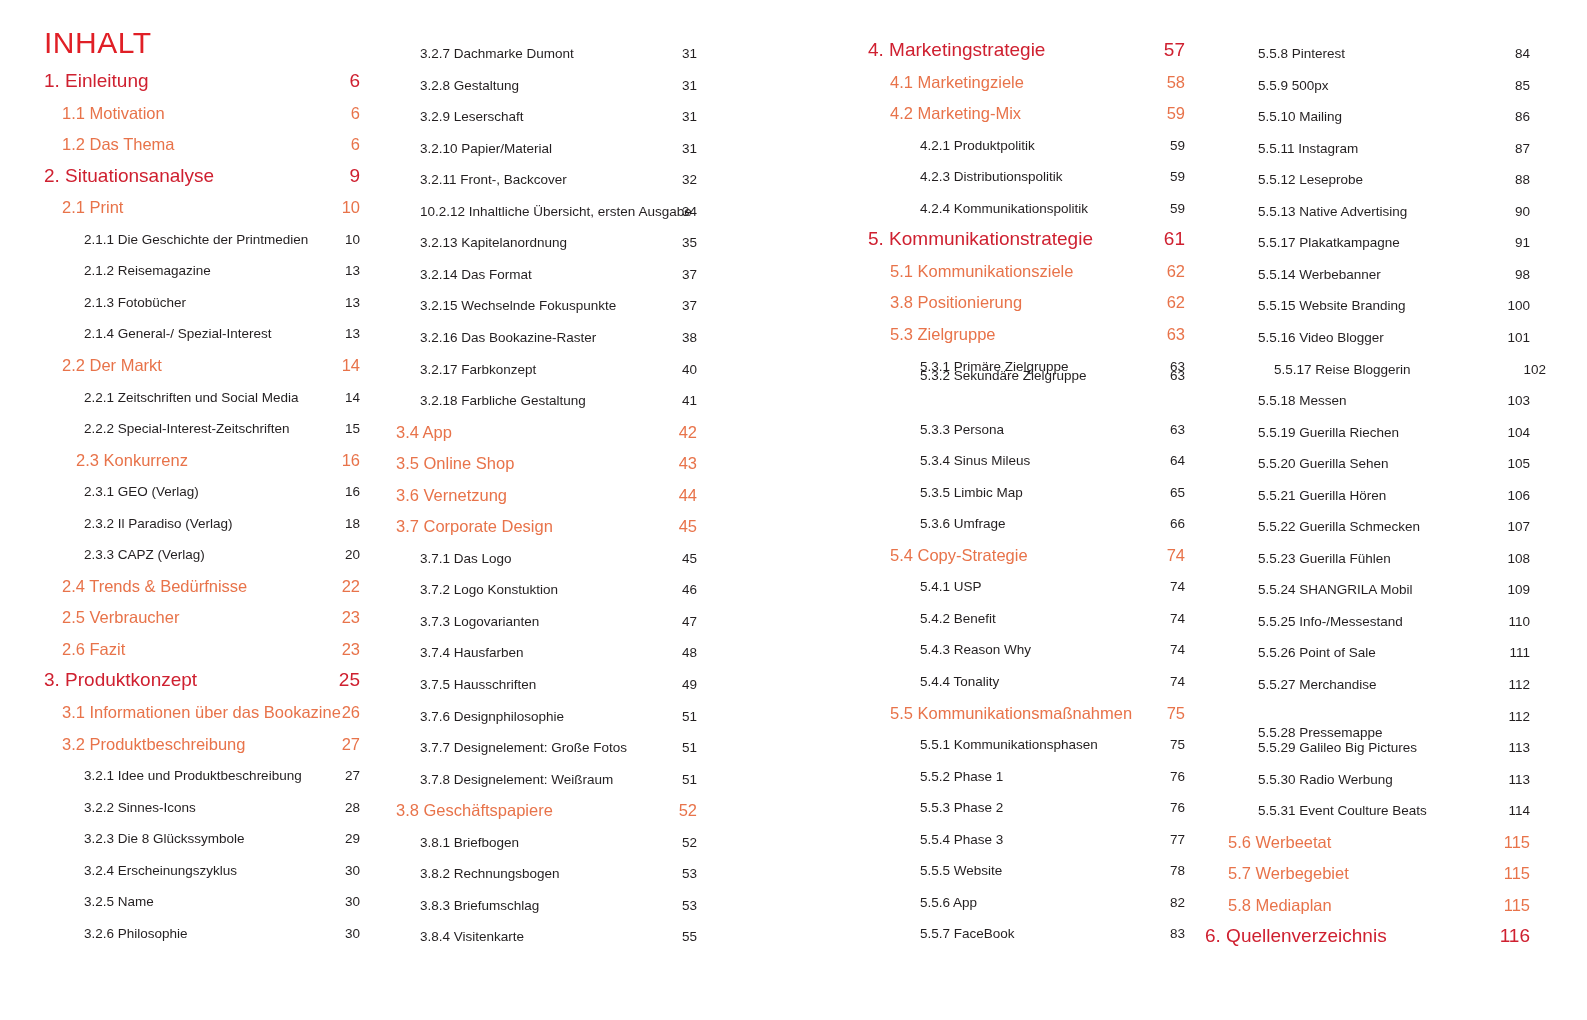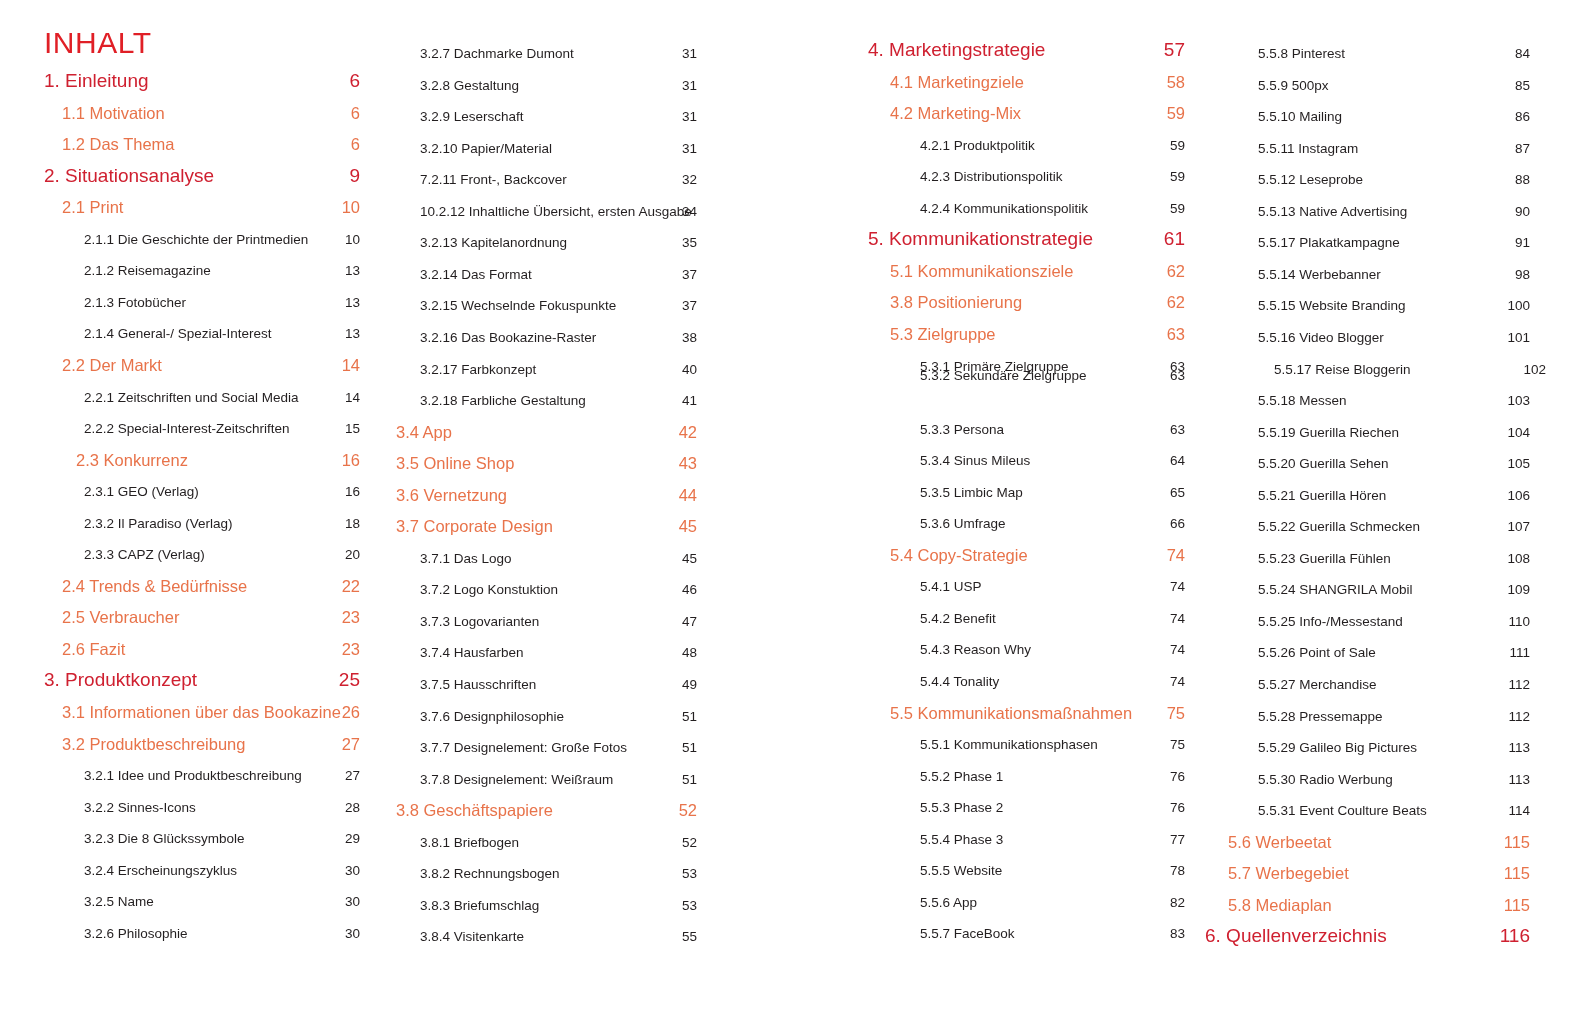--- a/index.html
+++ b/index.html
@@ -220,21 +220,21 @@
       </div>
       <div class="toc-entry lvl3" style="left: 0px; top: 109.1px; width: 345px;">
         <span class="entry-label" style="left: 48px;">3.2.9 Leserschaft</span>
         <span class="entry-page" style="left: 265px; width: 60px;">31</span>
       </div>
       <div class="toc-entry lvl3" style="left: 0px; top: 140.65px; width: 345px;">
         <span class="entry-label" style="left: 48px;">3.2.10 Papier/Material</span>
         <span class="entry-page" style="left: 265px; width: 60px;">31</span>
       </div>
       <div class="toc-entry lvl3" style="left: 0px; top: 172.2px; width: 345px;">
-        <span class="entry-label" style="left: 48px;">7.2.11 Front-, Backcover</span>
+        <span class="entry-label" style="left: 48px;">3.2.11 Front-, Backcover</span>
         <span class="entry-page" style="left: 265px; width: 60px;">32</span>
       </div>
       <div class="toc-entry lvl3" style="left: 0px; top: 203.75px; width: 345px;">
         <span class="entry-label" style="left: 48px;">10.2.12 Inhaltliche Übersicht, ersten Ausgabe</span>
         <span class="entry-page" style="left: 265px; width: 60px;">34</span>
       </div>
       <div class="toc-entry lvl3" style="left: 0px; top: 235.3px; width: 345px;">
         <span class="entry-label" style="left: 48px;">3.2.13 Kapitelanordnung</span>
         <span class="entry-page" style="left: 265px; width: 60px;">35</span>
       </div>
@@ -524,21 +524,21 @@
       </div>
       <div class="toc-entry lvl3" style="left: 0px; top: 645.45px; width: 395px;">
         <span class="entry-label" style="left: 103px;">5.5.26 Point of Sale</span>
         <span class="entry-page" style="left: 315px; width: 60px;">111</span>
       </div>
       <div class="toc-entry lvl3" style="left: 0px; top: 677px; width: 395px;">
         <span class="entry-label" style="left: 103px;">5.5.27 Merchandise</span>
         <span class="entry-page" style="left: 315px; width: 60px;">112</span>
       </div>
       <div class="toc-entry lvl3" style="left: 0px; top: 708.55px; width: 395px;">
-        <span class="entry-label" style="left: 103px;">5.5.28 Pressemappe</span>
+        <span class="entry-label" style="left: 103px; margin-top: 16px;">5.5.28 Pressemappe</span>
         <span class="entry-page" style="left: 315px; width: 60px;">112</span>
       </div>
       <div class="toc-entry lvl3" style="left: 0px; top: 740.1px; width: 395px;">
         <span class="entry-label" style="left: 103px;">5.5.29 Galileo Big Pictures</span>
         <span class="entry-page" style="left: 315px; width: 60px;">113</span>
       </div>
       <div class="toc-entry lvl3" style="left: 0px; top: 771.65px; width: 395px;">
         <span class="entry-label" style="left: 103px;">5.5.30 Radio Werbung</span>
         <span class="entry-page" style="left: 315px; width: 60px;">113</span>
       </div>

